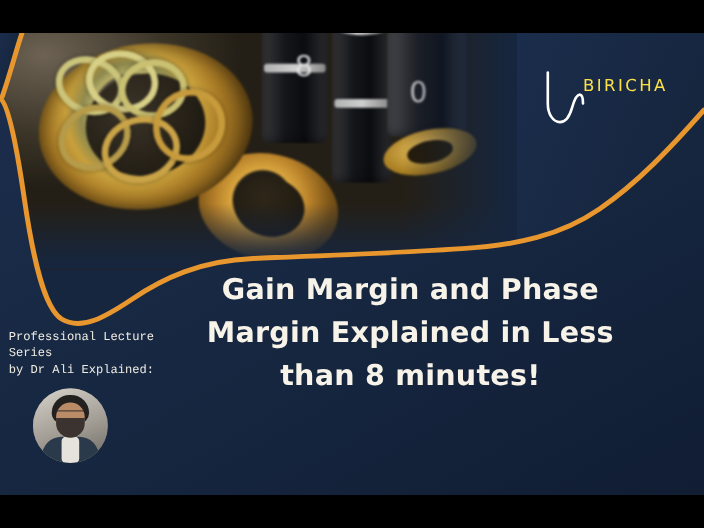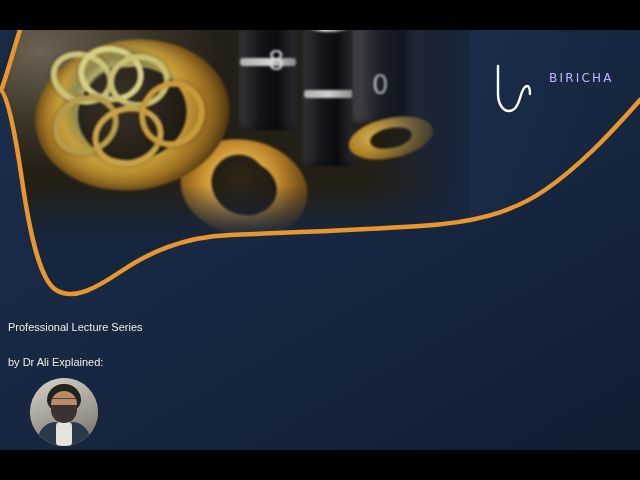--- a/index.html
+++ b/index.html
@@ -223,25 +223,25 @@
   .logo {
     position: absolute;
     right: 18px;
     top: 28px;
     width: 130px;
     height: 72px;
     z-index: 25;
   }
   .logo-text {
     position: absolute;
-    left: 57px;
+    left: 38px;
     top: 10px;
-    color: #c4b5fd;
+    color: #fde047;
     font-family: "DejaVu Sans", sans-serif;
-    font-size: 12px;
+    font-size: 15px;
     letter-spacing: 2.2px;
     line-height: 21px;
   }
   .logo-mark {
     position: absolute;
     left: 0;
     top: 6px;
     width: 40px;
     height: 56px;
   }
@@ -249,24 +249,23 @@
   
   .lecturer {
     position: absolute;
     left: 8px;
     top: 270px;
     width: 150px;
     z-index: 25;
   }
   .lecturer-text {
     color: #f0ece2;
-    font-family: Liberation Sans, sans-serif;
+    font-family: Liberation Mono, monospace;
     font-size: 11px;
     line-height: 15px;
-    margin-top: 20px;
   }
   .avatar {
     position: relative;
     margin-top: 8px;
     margin-left: 22px;
     width: 68px;
     height: 68px;
     border-radius: 50%;
     overflow: hidden;
     background: radial-gradient(circle at 50% 38%, #c8c3bb 0%, #8d8a84 55%, #4f4d49 100%);
@@ -359,20 +358,25 @@
     </svg>
 
     <svg class="curve" width="640" height="420" viewBox="0 0 640 420">
       <path d="M0,60 C6,60 14,95 22,150 C30,205 40,250 56,260
                C74,271 96,258 120,242 C148,223 182,207 230,205
                C300,202 360,200 420,196 C470,193 510,184 545,160
                C580,136 610,104 640,70" fill="none" stroke="#e8962e" stroke-width="4.5" stroke-linecap="round"></path>
       <path d="M20,0 C14,18 9,38 2,58" fill="none" stroke="#e8962e" stroke-width="4.5" stroke-linecap="round"></path>
     </svg>
 
+    <div class="title">
+      <div>Gain Margin and Phase</div>
+      <div>Margin Explained in Less</div>
+      <div>than 8 minutes!</div>
+    </div>
 
     <div class="logo">
       <svg class="logo-mark" viewBox="0 0 40 56">
         <path d="M6,2 L6,30 C6,40 11,47 17,47 C23,47 26,41 28,34 C30,27 32,22 35,22 C37,22 38,25 38,30" fill="none" stroke="#ffffff" stroke-width="2.4" stroke-linecap="round"></path>
       </svg>
       <div class="logo-text">
         <div>BIRICHA</div>
       </div>
     </div>
 

